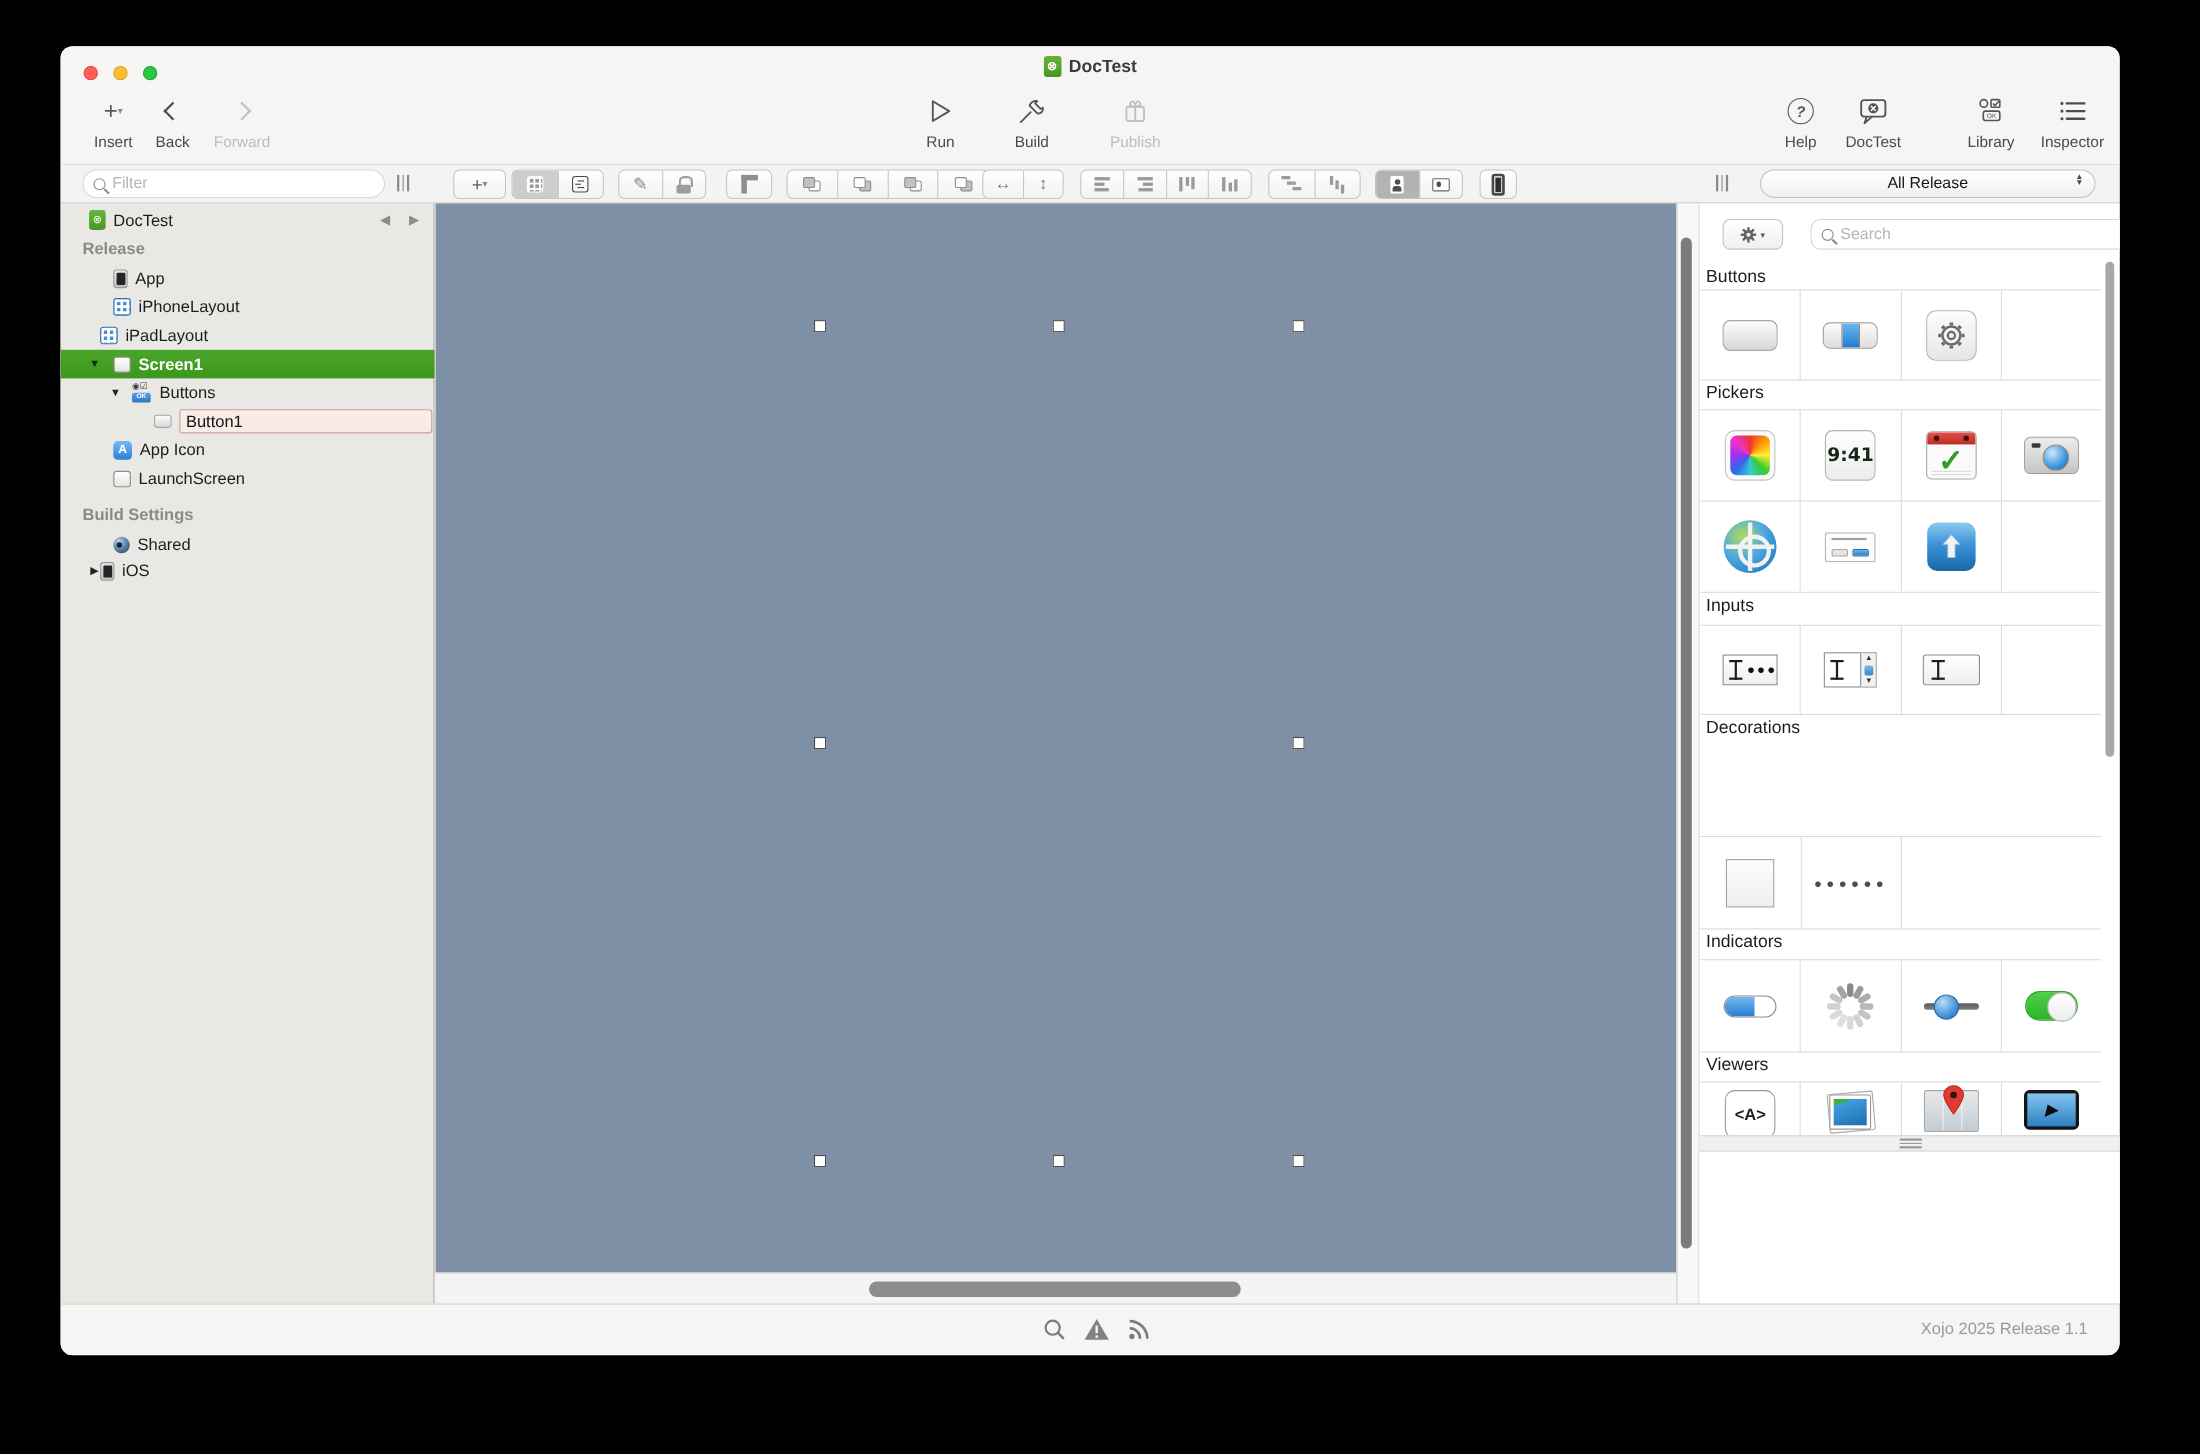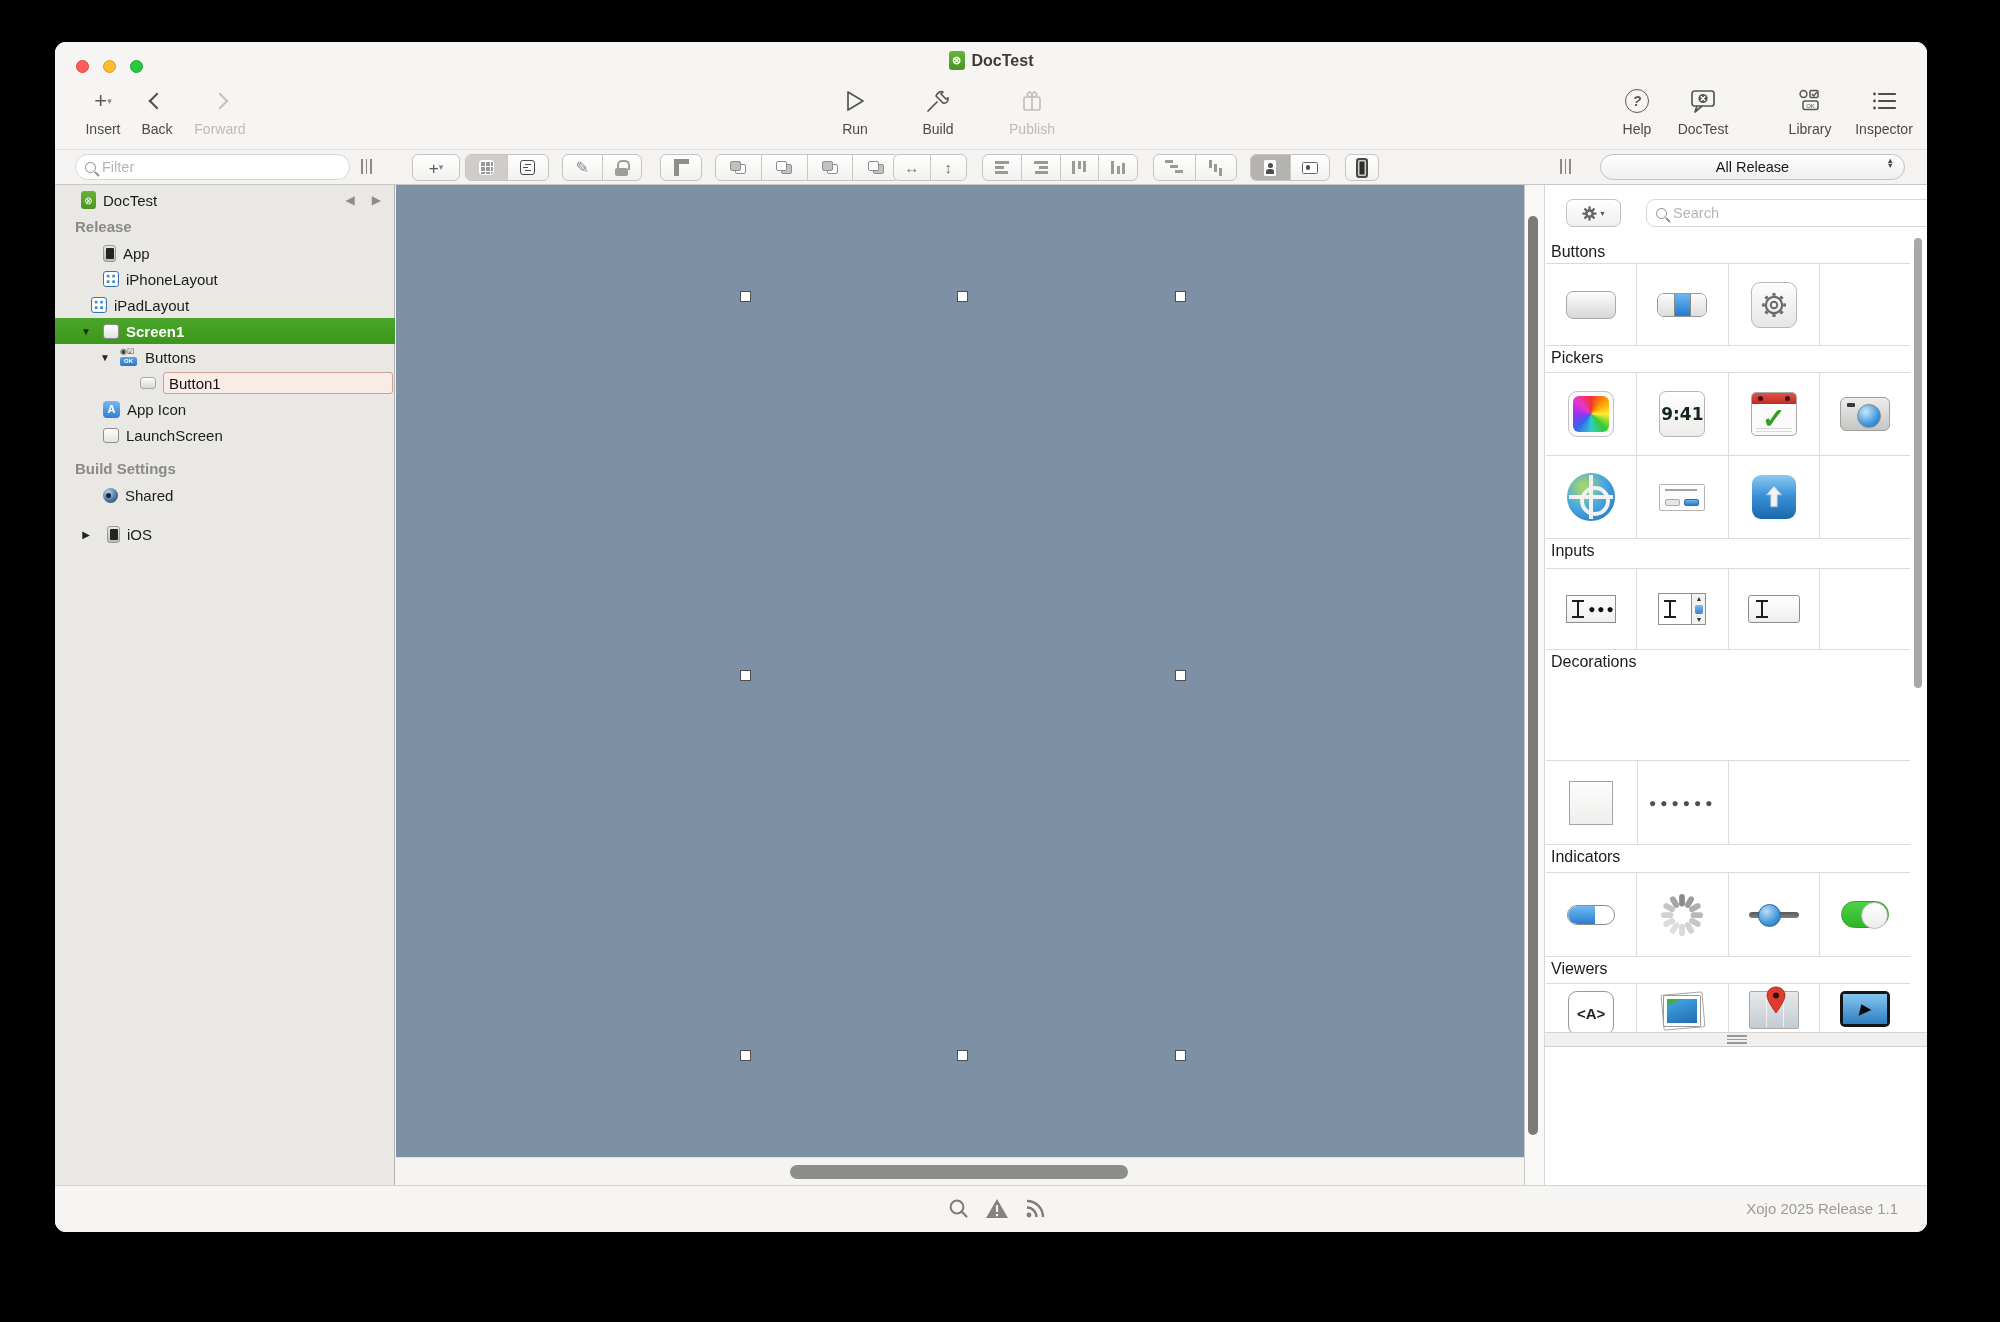--- a/index.html
+++ b/index.html
@@ -495,21 +495,21 @@
       <span class="nico ico-screen"></span>
       <span>LaunchScreen</span>
     </div>
     <div class="nav-row nav-hdr" style="top:270px;padding-left:20px">
       <span>Build Settings</span>
     </div>
     <div class="nav-row" style="top:297px;padding-left:48px">
       <span class="nico ico-sphere"></span>
       <span>Shared</span>
     </div>
-    <div class="nav-row" style="top:336px;padding-left:52px">
+    <div class="nav-row" style="top:321px;padding-left:36px">
       <span class="tri closed" style="left:26px"></span>
       <span class="nico ico-phone"></span>
       <span>iOS</span>
     </div>
   </div>
 
   <div class="canvas">
     <span class="handle" style="left:344px;top:106px"></span>
     <span class="handle" style="left:561px;top:106px"></span>
     <span class="handle" style="left:779px;top:106px"></span>

